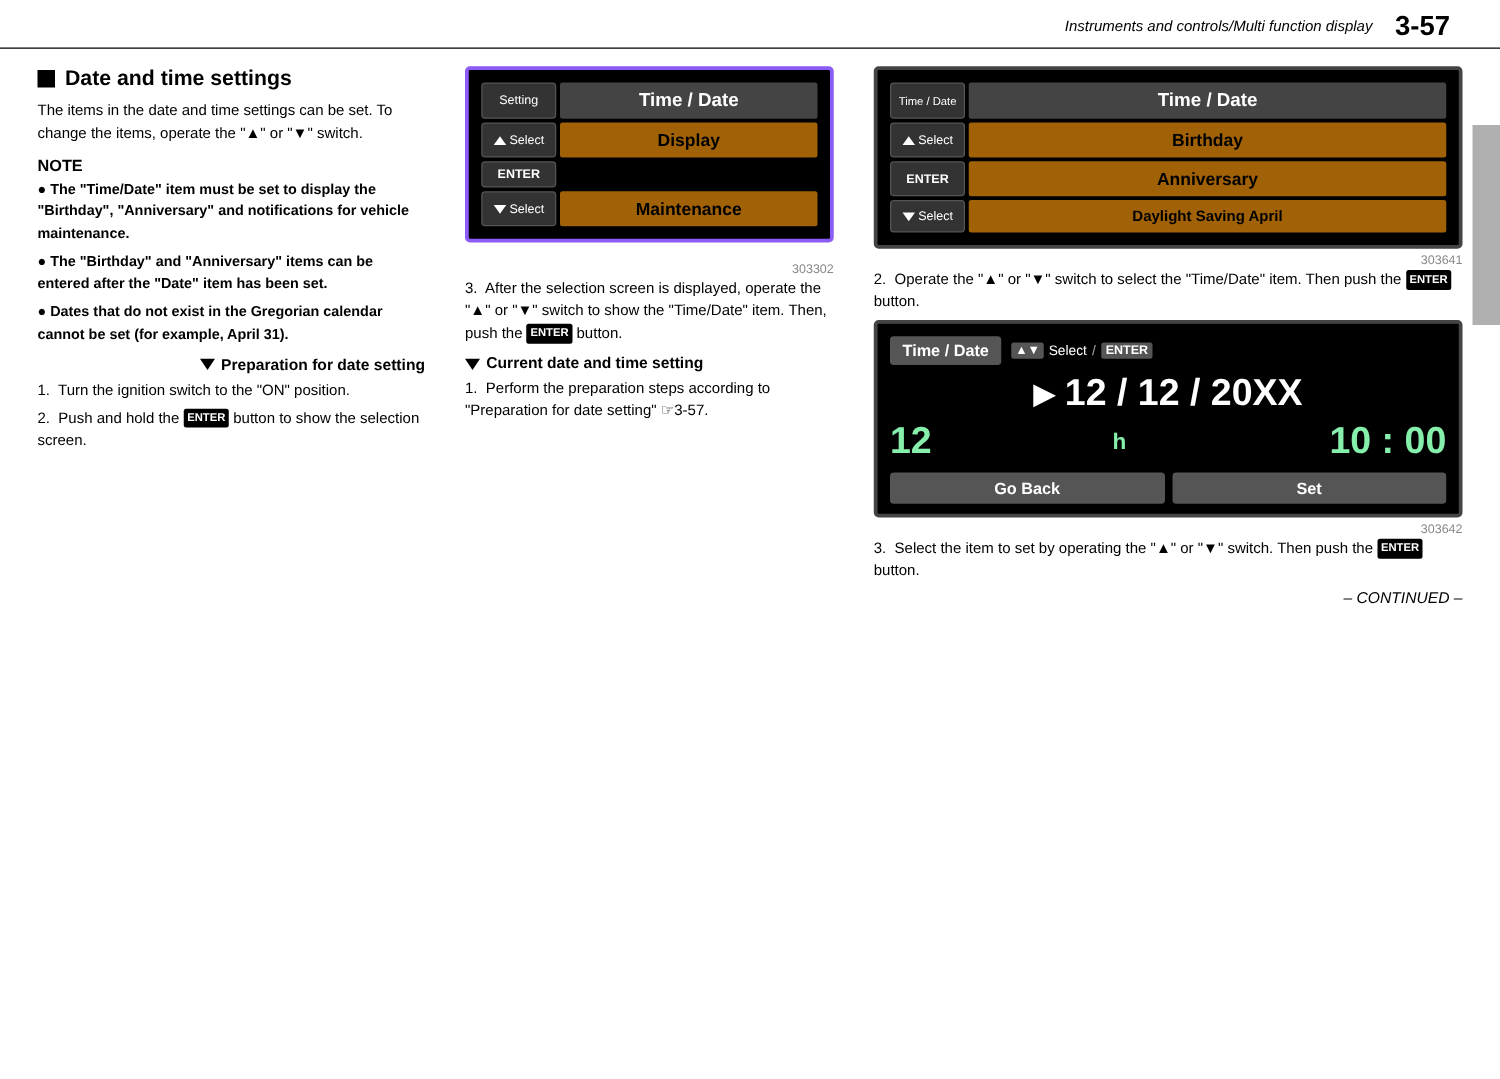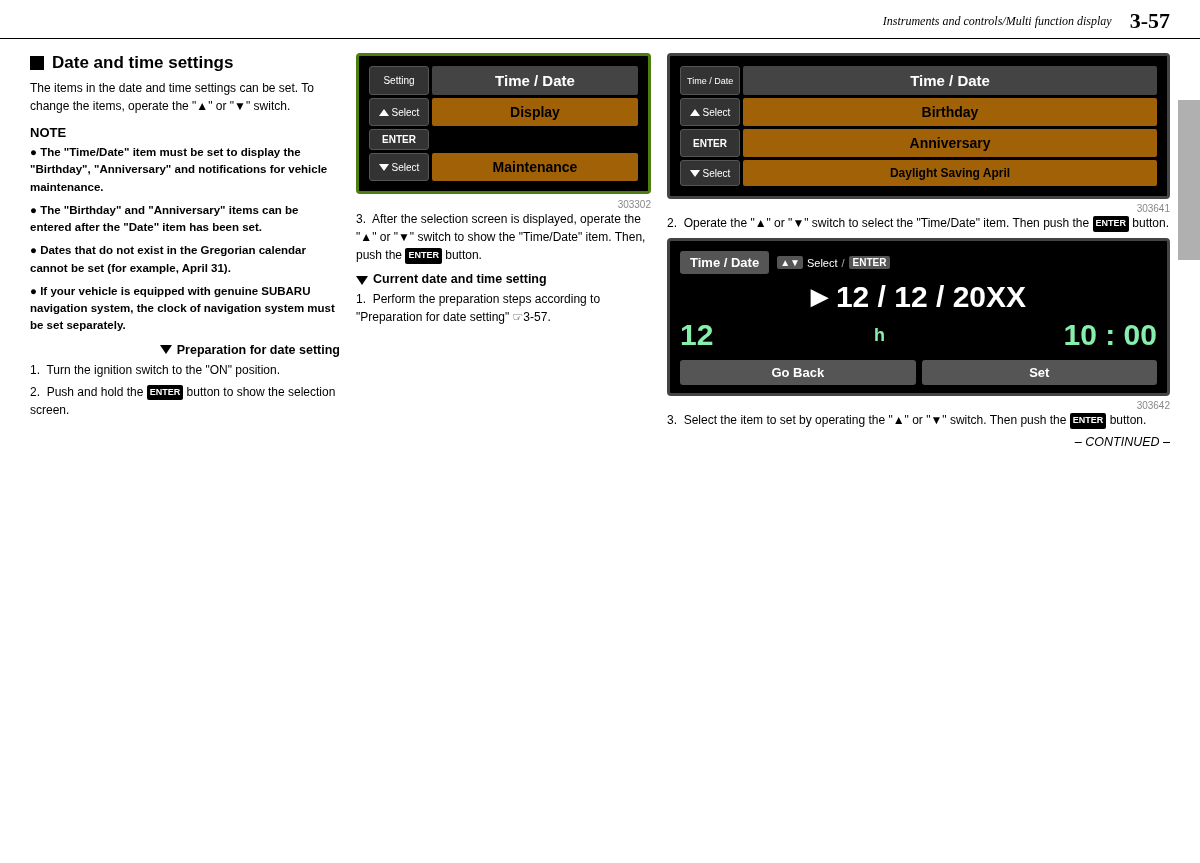--- a/index.html
+++ b/index.html
@@ -17,24 +17,23 @@
       height: 863px;
       background: #fff;
       position: relative;
     }
 
     
     .page-header {
       display: flex;
       justify-content: flex-end;
       align-items: center;
-      padding: 8px 30px 4px 30px;
+      padding: 8px 40px 4px 30px;
       border-bottom: 1px solid #000;
       margin-bottom: 0;
-      font-family: Liberation Serif, serif;
     }
     .header-title {
       font-style: italic;
       font-size: 12px;
       color: #000;
     }
     .header-page-num {
       font-size: 22px;
       font-weight: bold;
       color: #000;
@@ -48,21 +47,21 @@
       top: 100px;
       width: 22px;
       height: 160px;
       background: #b0b0b0;
     }
 
     
     .content-area {
       display: flex;
       padding: 14px 30px 10px 30px;
-      gap: 16px;
+      gap: 32px;
     }
 
     
     .left-col {
       width: 310px;
       flex-shrink: 0;
     }
 
     
     .section-heading {
@@ -149,24 +148,24 @@
     }
 
     
     .right-col {
       flex: 1;
     }
 
     
     .screen-mockup {
       background: #000;
-      border: 3px solid #4d7c0f;
+      border: 3px solid #8b5cf6;
       border-radius: 4px;
       padding: 10px;
-      margin-bottom: 5px;
+      margin-bottom: 16px;
     }
 
     .screen-row {
       display: flex;
       align-items: stretch;
       margin-bottom: 3px;
     }
     .screen-row:last-child { margin-bottom: 0; }
 
     .screen-left-btn {
@@ -423,23 +422,20 @@
       <div class="note-heading">NOTE</div>
 
       <div class="note-item">
         ●&nbsp;<b>The "Time/Date" item must be set to display the "Birthday", "Anniversary" and notifications for vehicle maintenance.</b>
       </div>
       <div class="note-item">
         ●&nbsp;<b>The "Birthday" and "Anniversary" items can be entered after the "Date" item has been set.</b>
       </div>
       <div class="note-item">
         ●&nbsp;<b>Dates that do not exist in the Gregorian calendar cannot be set (for example, April 31).</b>
-      </div>
-      <div class="note-item">
-        ●&nbsp;<b>If your vehicle is equipped with genuine SUBARU navigation system, the clock of navigation system must be set separately.</b>
       </div>
 
       <div class="subsection-heading">
         <div class="triangle-down"></div>
         <span>Preparation for date setting</span>
       </div>
 
       <p class="step-text">1.&nbsp; Turn the ignition switch to the "ON" position.</p>
       <p class="step-text">2.&nbsp; Push and hold the <span class="enter-btn-inline">ENTER</span> button to show the selection screen.</p>
 

